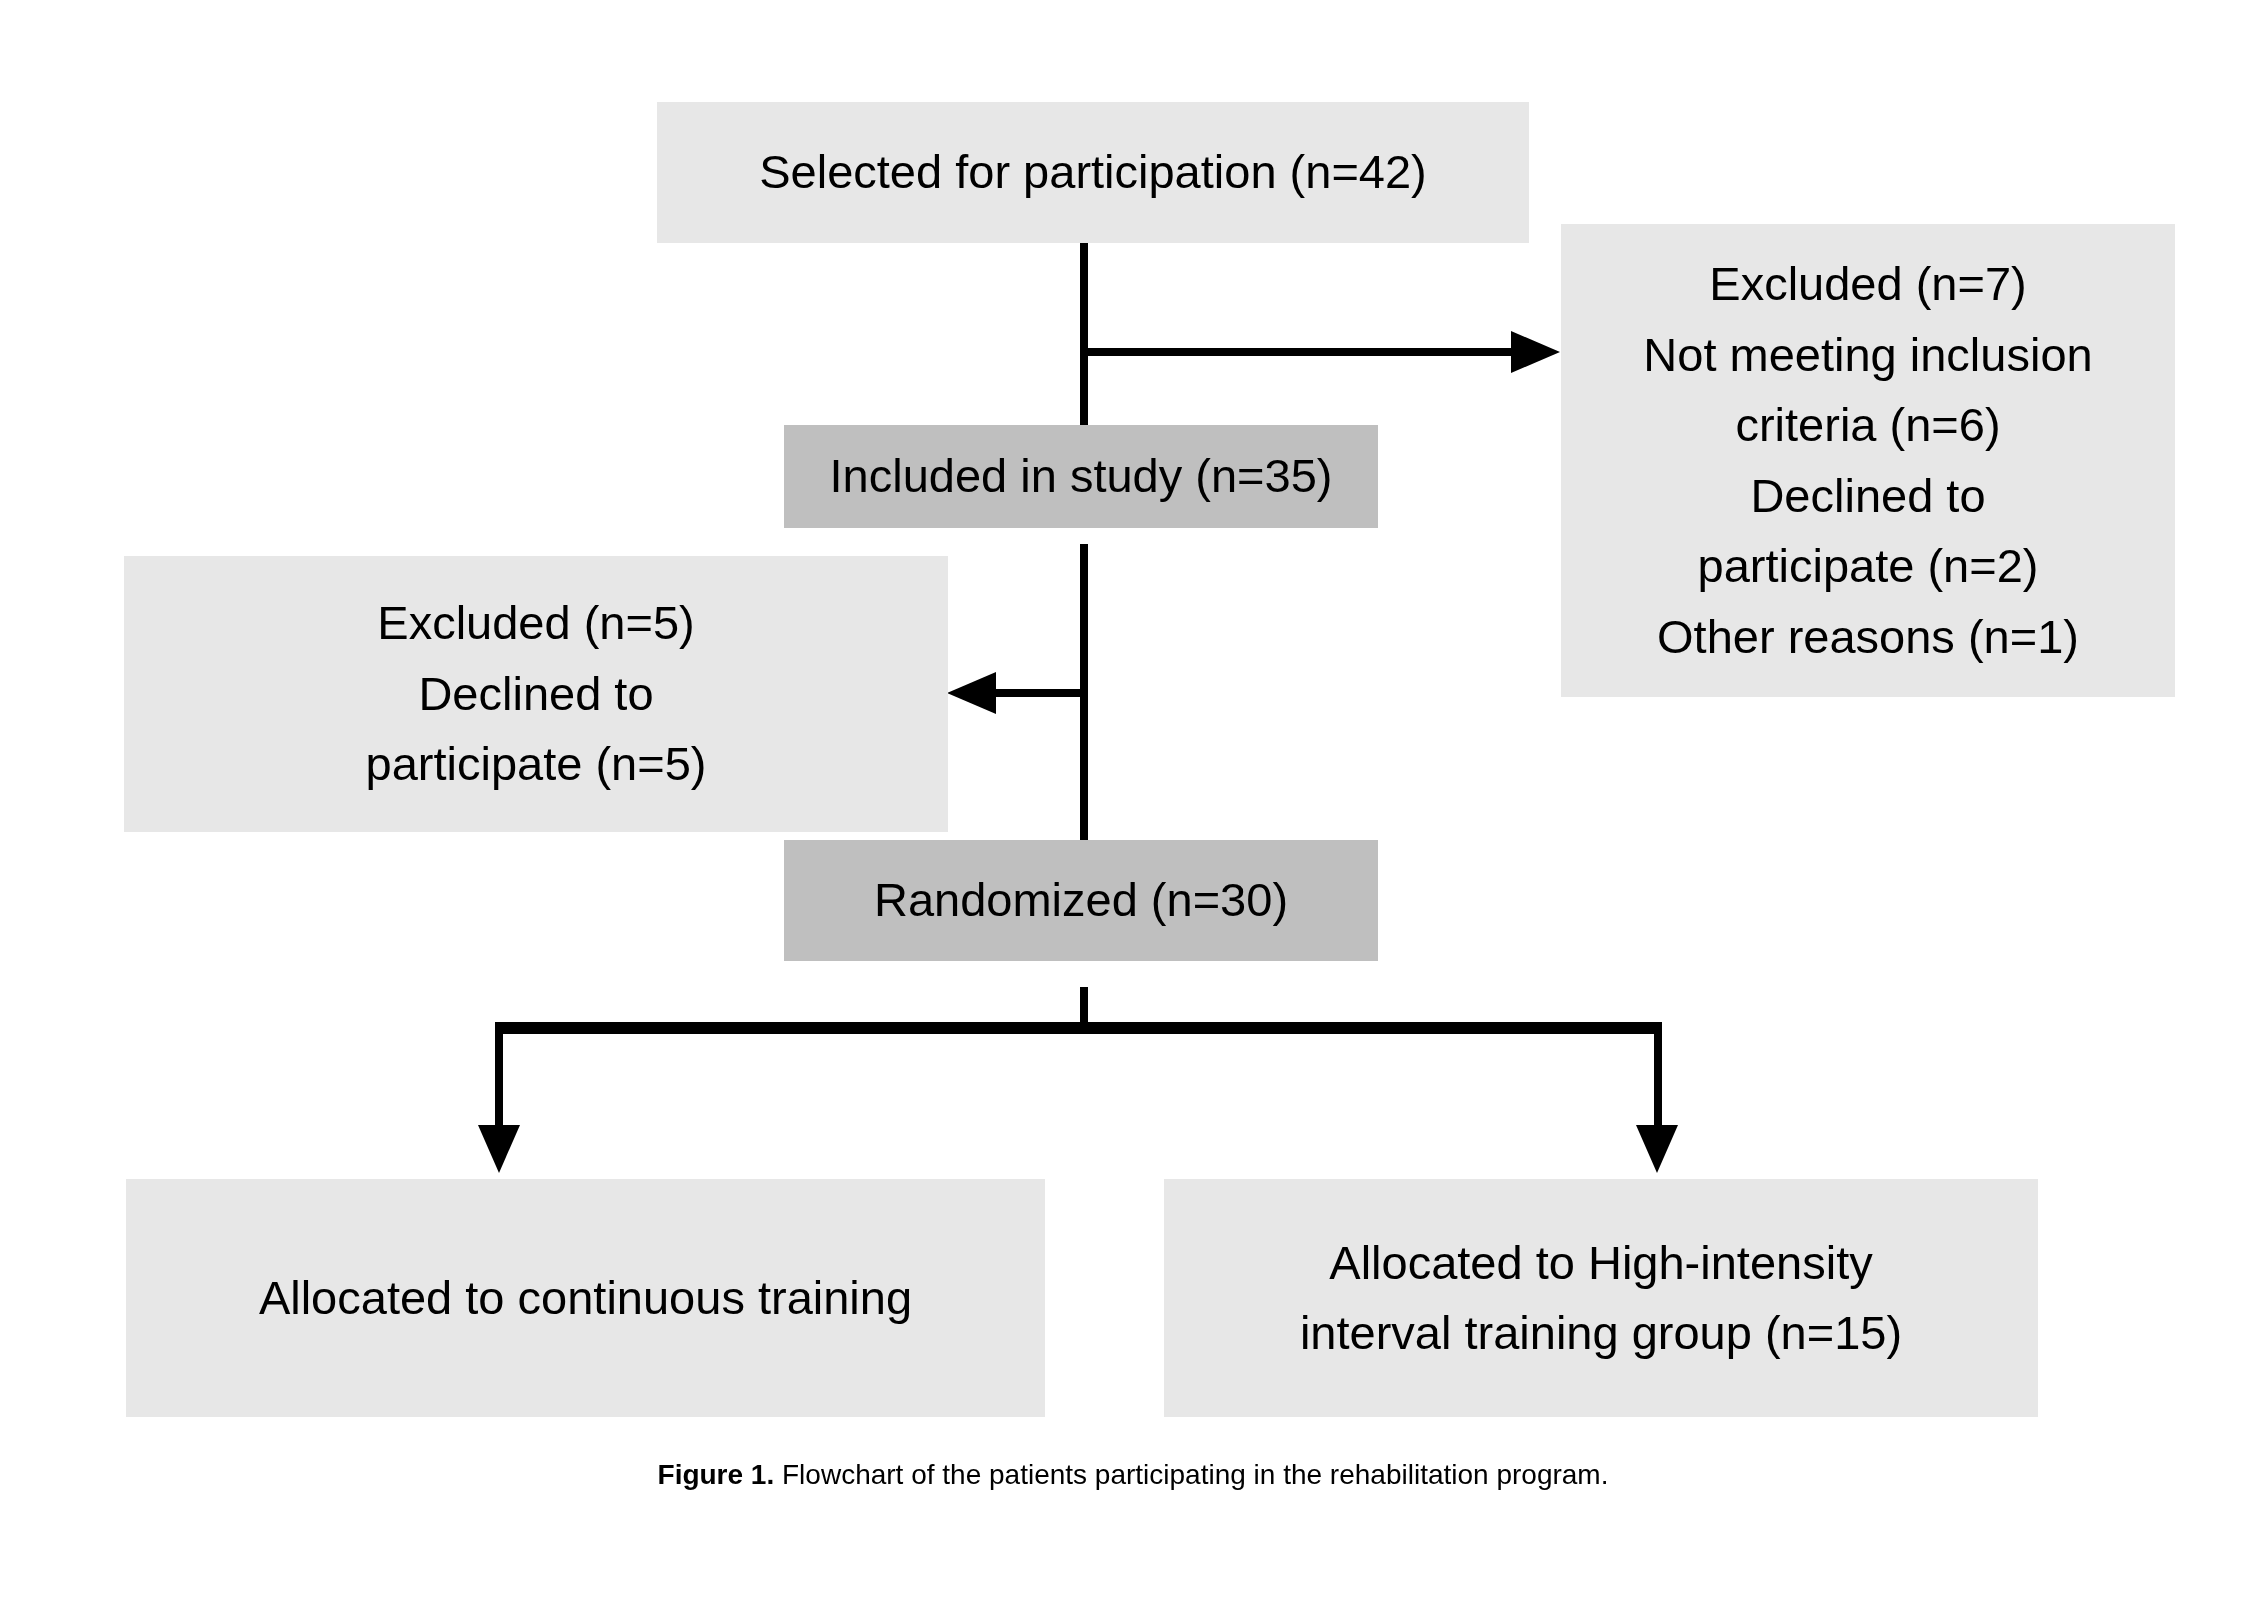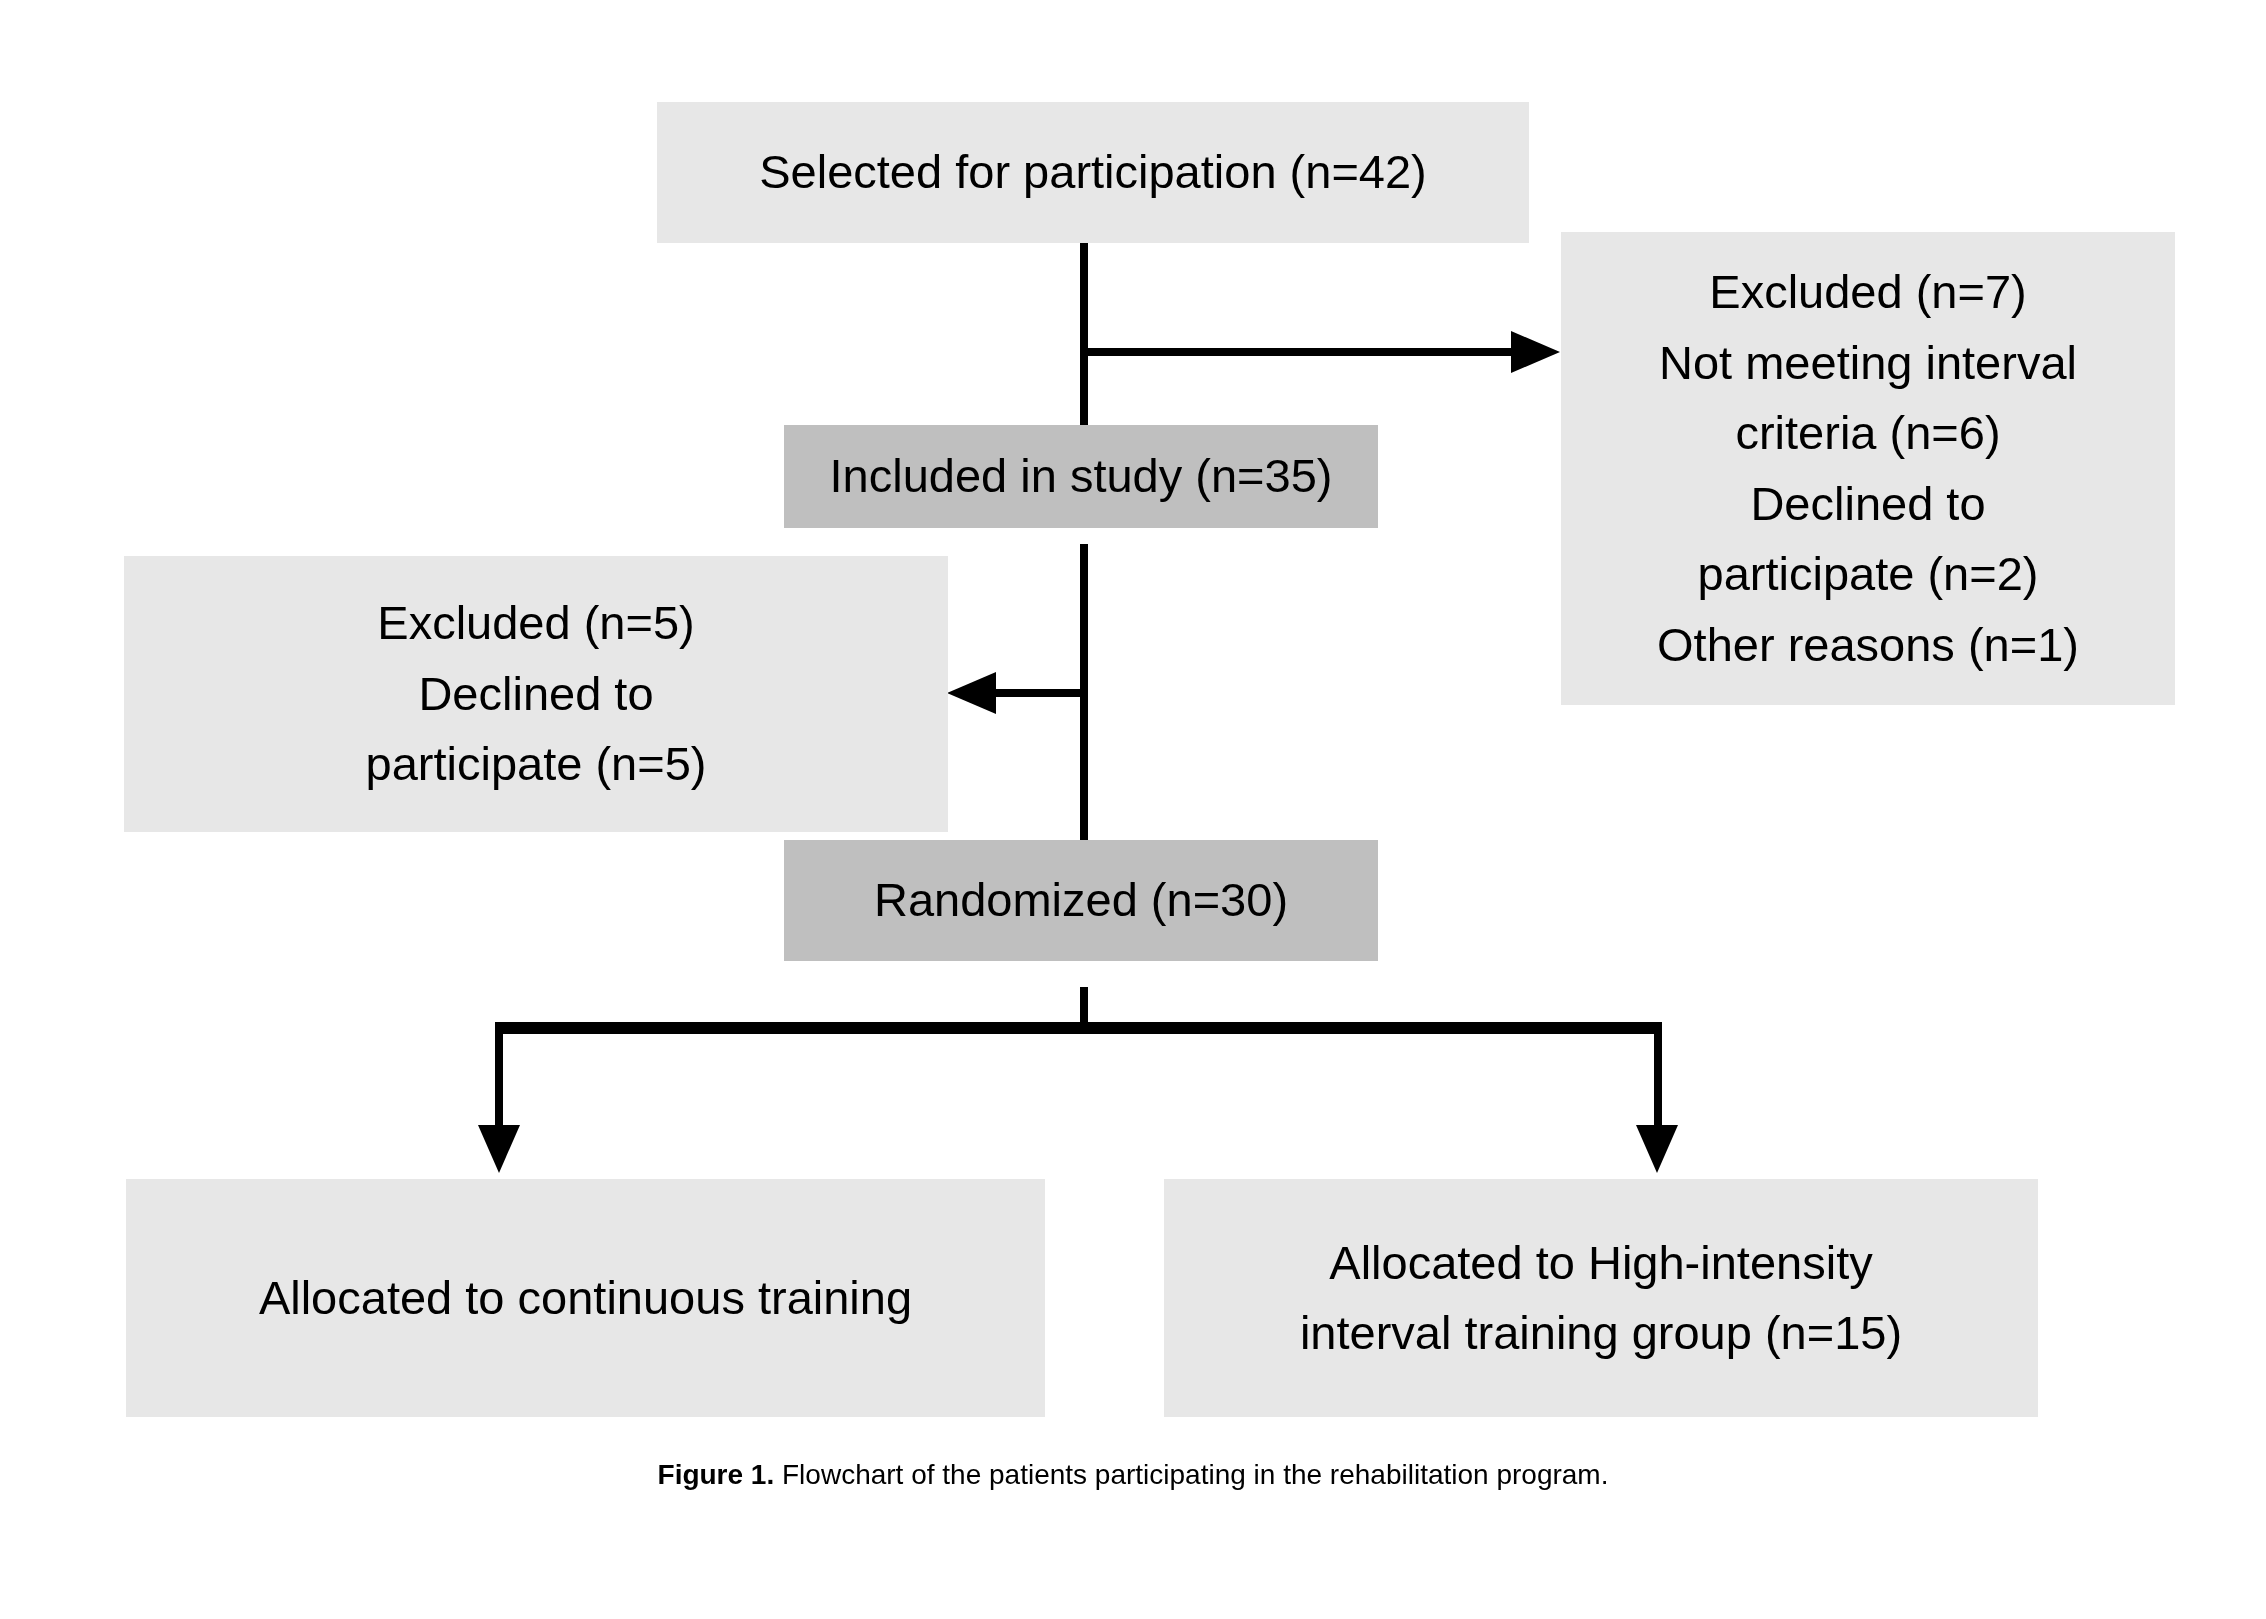--- a/index.html
+++ b/index.html
@@ -76,23 +76,23 @@
   <div class="line" style="left:495px; top:1023px; width:8.2px; height:102px;"></div>
   <div class="arrow down" style="left:478px; top:1125px;"></div>
 
   <div class="line" style="left:1654px; top:1023px; width:8.2px; height:102px;"></div>
   <div class="arrow down" style="left:1636px; top:1125px;"></div>
 
   <div class="box light" style="left:657px; top:102px; width:872px; height:141px;">
     <span class="row">Selected for participation (n=42)</span>
   </div>
 
-  <div class="box light" style="left:1561px; top:232px; width:614px; height:473px;">
+  <div class="box light" style="left:1561px; top:224px; width:614px; height:473px;">
     <span class="row">Excluded (n=7)</span>
-    <span class="row">Not meeting interval</span>
+    <span class="row">Not meeting inclusion</span>
     <span class="row">criteria (n=6)</span>
     <span class="row">Declined to</span>
     <span class="row">participate (n=2)</span>
     <span class="row">Other reasons (n=1)</span>
   </div>
 
   <div class="box dark" style="left:784px; top:425px; width:594px; height:103px;">
     <span class="row">Included in study (n=35)</span>
   </div>
 

